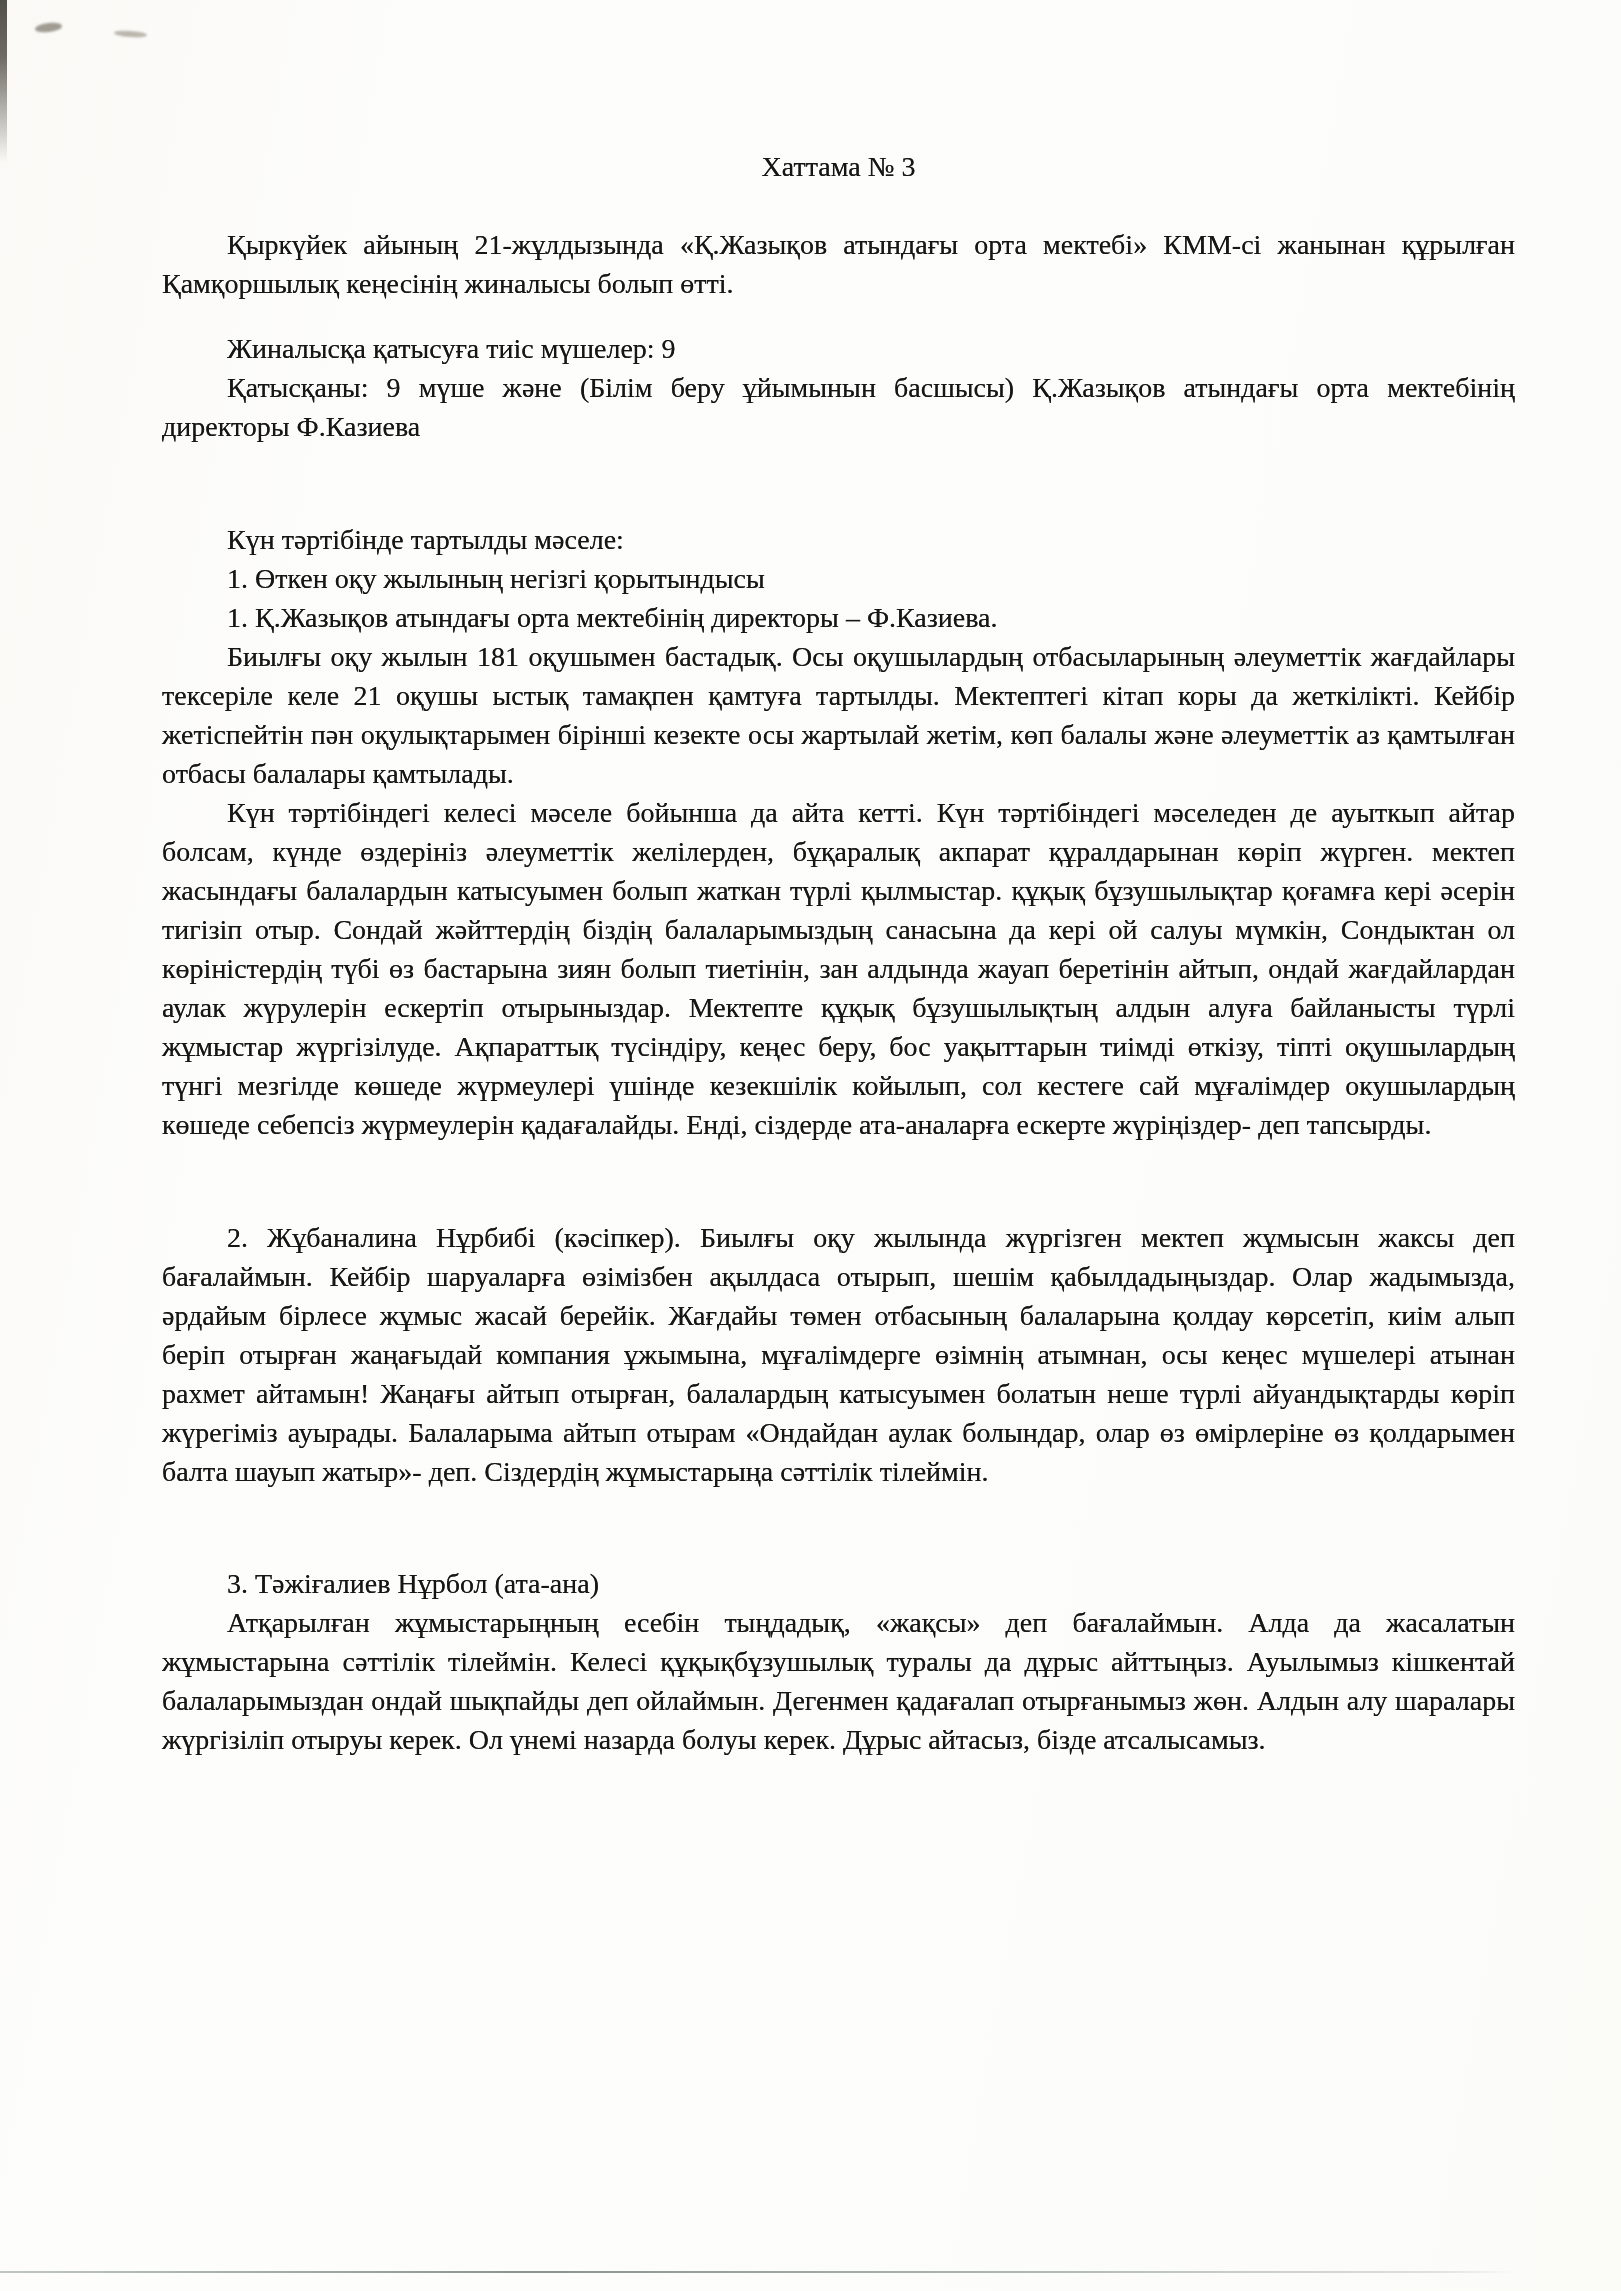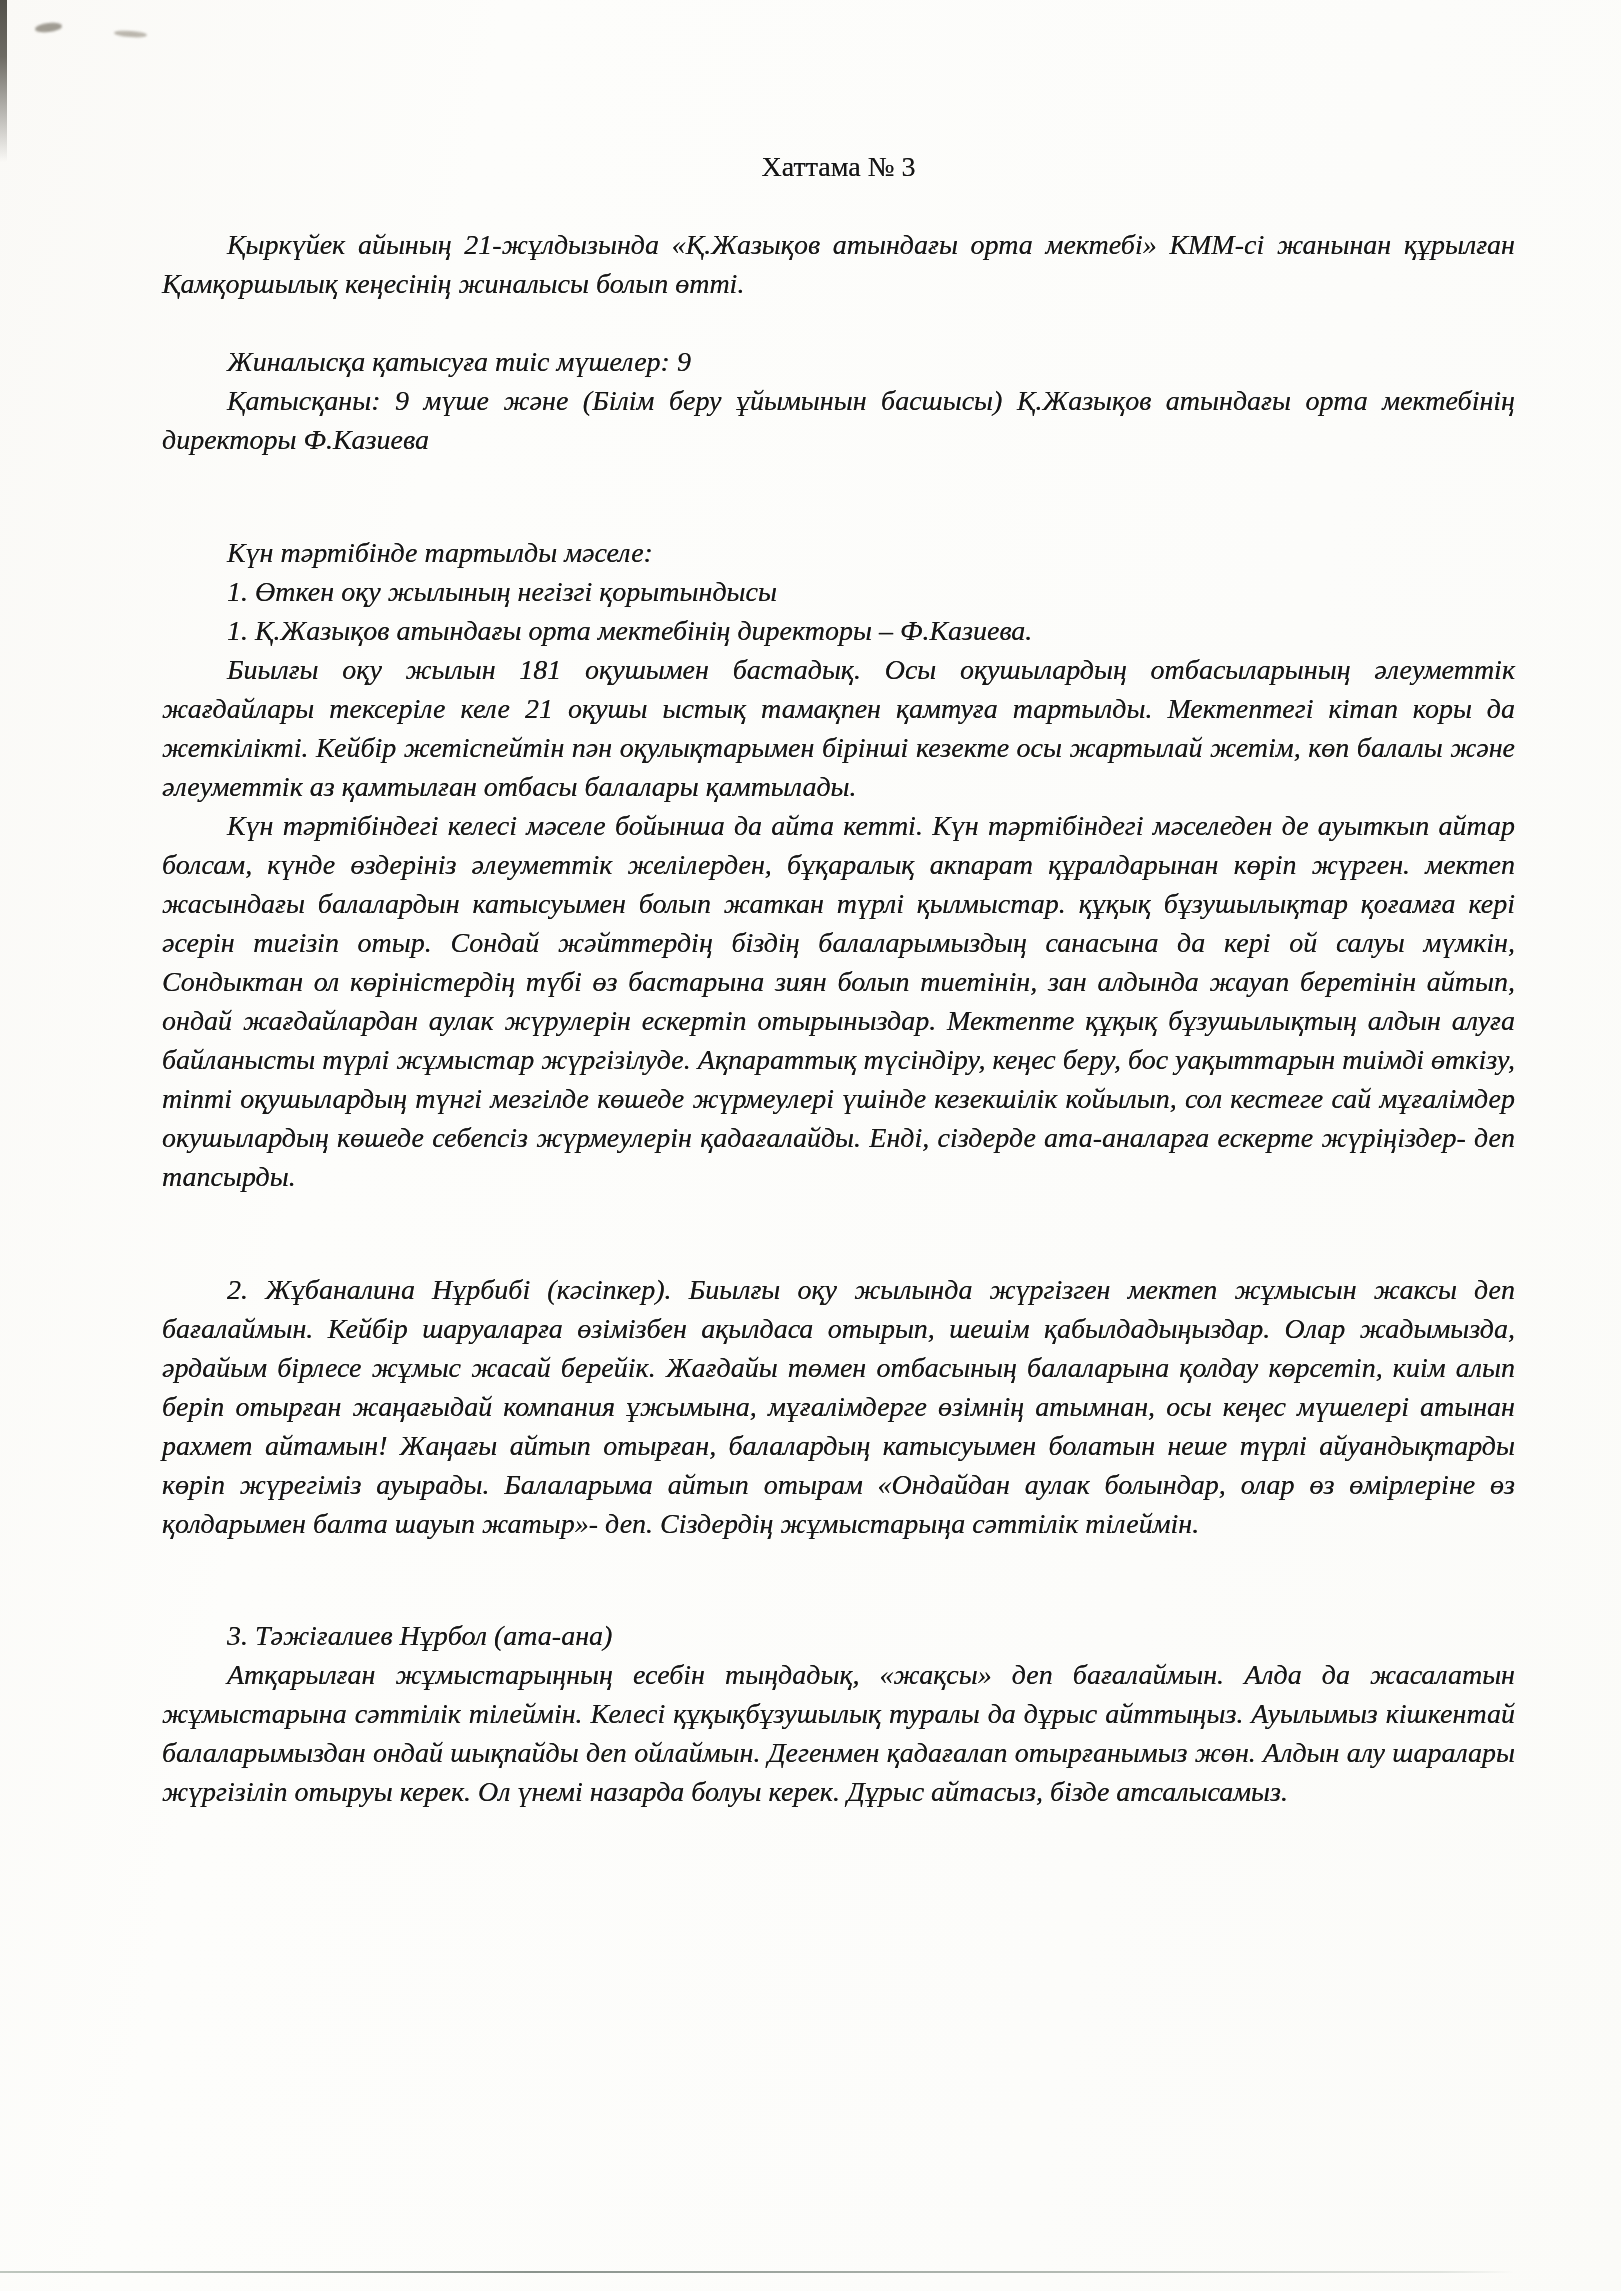--- a/index.html
+++ b/index.html
@@ -26,24 +26,24 @@
     right: 106px;
     top: 147px;
   }
   p {
     margin: 0;
     font-size: 28px;
     line-height: 39px;
     text-shadow: 0 0 0.5px rgba(10,10,10,0.75);
   }
   .title   { text-align: center; }
-  .indent  { text-indent: 65px; font-style: italic; }
+  .indent  { text-indent: 65px; }
   .justify { text-align: justify; }
   .mt-line    { margin-top: 39px; }  
-  .mt-members { margin-top: 39px; }
+  .mt-members { margin-top: 26px; }
   .mt-block   { margin-top: 74px; }  
   .mt-heard   { margin-top: 71px; }
   .mt-sp3     { margin-top: 73px; }
 
   .artifact { position: absolute; pointer-events: none; }
   .edge-left {
     left: 0; top: 0; width: 6.9px; height: 162px;
     background: linear-gradient(to bottom, #35332c 0%, #55524a 35%, rgba(85,82,74,0) 100%);
     opacity: 0.85;
   }

